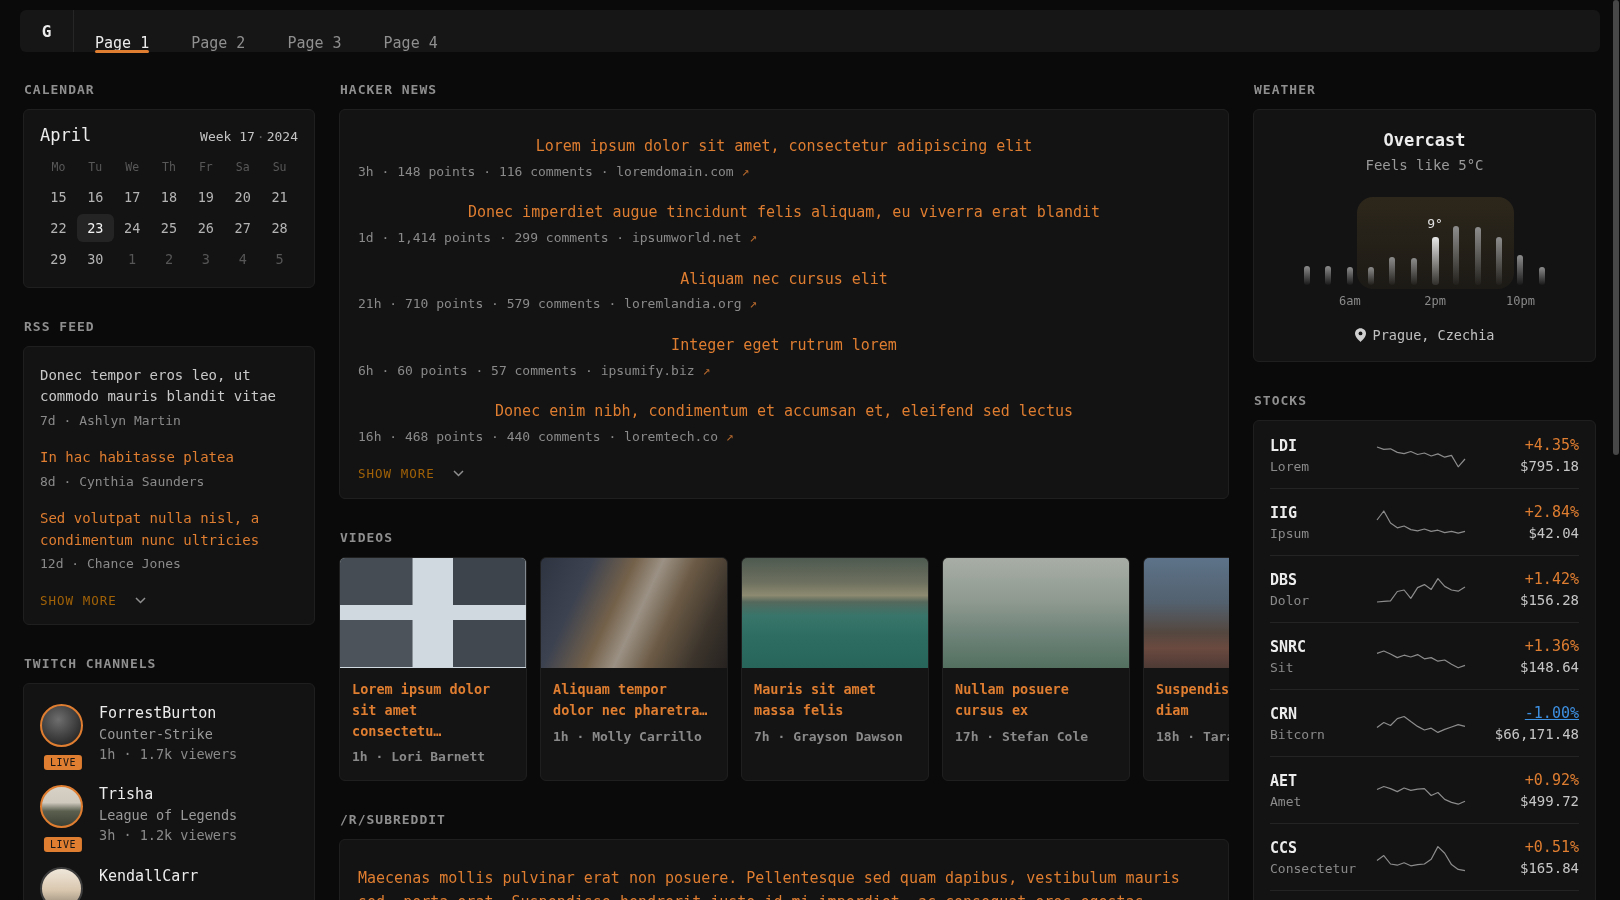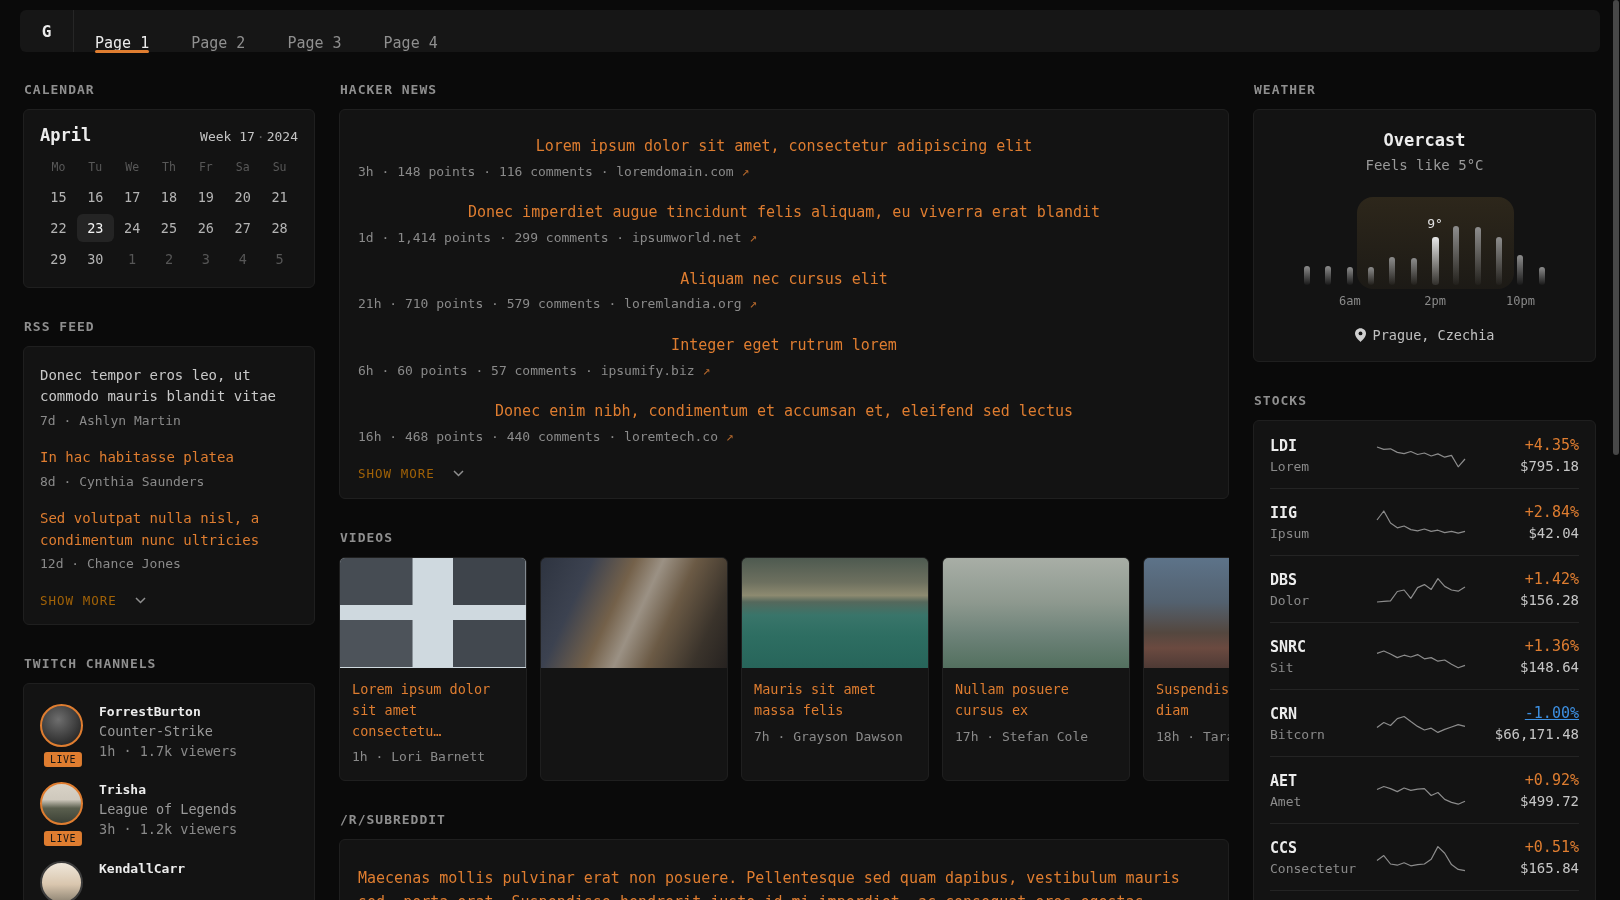--- a/index.html
+++ b/index.html
@@ -25,21 +25,21 @@
   .col-left{width:292px;flex:none;}
   .col-mid{width:890px;flex:none;}
   .col-right{width:343px;flex:none;}
   .section{margin-bottom:31px;}
   .section-title{color:#8f8f8f;font-size:13px;letter-spacing:1px;margin:0 0 12px 1px;}
   .card{background:var(--card);border:1px solid var(--border);border-radius:6px;}
 
   
   .cal{padding:15px 16px 14px;}
   .cal-head{display:flex;justify-content:space-between;align-items:baseline;}
-  .cal-month{color:var(--txt);font-size:17px;font-weight:bold;}
+  .cal-month{color:var(--txt);font-size:17px;font-weight:normal;}
   .cal-week{color:#c3c3c3;font-size:13px;}
   .cal-week .dot{color:#5f5f5f;padding:0 2px;}
   .cal-daynames,.cal-grid{display:grid;grid-template-columns:repeat(7,1fr);}
   .cal-daynames{margin-top:15px;}
   .dayname{color:var(--dim);font-size:11.5px;text-align:center;}
   .cal-grid{margin-top:9px;row-gap:3px;}
   .day{color:var(--txt2);font-size:13.5px;text-align:center;padding:6px 0;}
   .day.dim{color:#565656;}
   .day.today{background:#242424;border-radius:6px;color:#f2f2f2;}
 
@@ -55,36 +55,36 @@
   
   .twitch{padding:20px 16px;display:flex;flex-direction:column;gap:21px;}
   .channel{display:flex;gap:13px;cursor:pointer;}
   .avatar-wrap{position:relative;width:46px;flex:none;}
   .avatar{width:43px;height:43px;border-radius:50%;border:2px solid var(--accent);}
   .avatar.offline{border-color:#3c3c3c;}
   .avatar.forrest{background:radial-gradient(circle at 42% 35%,#6e6e6e,#2b2b2b 75%);}
   .avatar.trisha{background:linear-gradient(180deg,#d8d2c6 0%,#cfc9bd 40%,#5a5f4e 62%,#3c4136 100%);}
   .avatar.kendall{background:linear-gradient(180deg,#efe7da 0%,#d9c6ae 55%,#8f8574 100%);}
   .live-badge{position:absolute;left:50%;bottom:-8px;transform:translateX(-50%);background:var(--accent);color:#161616;font-size:10px;font-weight:normal;padding:2px 6px;border-radius:5px;border:2px solid var(--card);letter-spacing:.5px;}
-  .chname{color:var(--txt);font-size:13px;font-weight:bold;}
+  .chname{color:var(--txt);font-size:15px;font-weight:normal;}
   .chgame{color:#9a9a9a;font-size:13.5px;margin-top:4px;}
   .chinfo .meta{margin-top:3px;font-size:13.5px;}
 
   
   .hn{padding:11px 18px 17px;}
   .hn-item{margin-top:14px;margin-bottom:20px;}
   .hn-item:last-of-type{margin-bottom:0;}
   .hn-title{color:var(--accent);font-size:15px;line-height:1.5;cursor:pointer;text-align:center;}
   .hn .meta,.sub .meta{margin-top:5px;}
   .ext{color:#b5682c;cursor:pointer;}
   .sub{padding:13px 18px 22px;}
   .sub-title{color:var(--accent);font-size:15px;line-height:1.55;margin-top:14px;cursor:pointer;}
 
   
-  .videos-row{display:flex;gap:13px;overflow:hidden;}
+  .videos-row{display:flex;gap:13px;overflow:hidden;font-weight:bold;}
   .video-card{width:188px;flex:none;background:#141414;border:1px solid var(--border);border-radius:6px;overflow:hidden;cursor:pointer;}
   .thumb{height:110px;}
   .thumb.towers{background-color:#cfd9df;background-image:linear-gradient(#464c53,#464c53),linear-gradient(#3e444b,#3e444b),linear-gradient(#4d535a,#4d535a),linear-gradient(#42484f,#42484f);background-size:39% 43%;background-repeat:no-repeat;background-position:0 0,100% 0,0 100%,100% 100%;}
   .thumb.camera{background:linear-gradient(115deg,#2e3440 0%,#3c4250 22%,#74614a 40%,#9b9184 52%,#6b5a45 66%,#3a332b 85%,#262220 100%);}
   .thumb.sea{background:linear-gradient(180deg,#4e5a50 0%,#6d705f 22%,#8d8a70 34%,#55685c 40%,#39756a 52%,#2e6e62 70%,#27655a 100%);}
   .thumb.canoe{background:linear-gradient(180deg,#a8aea6 0%,#8e998f 40%,#6d8278 70%,#53705f 100%);}
   .thumb.fog{background:linear-gradient(180deg,#5d7389 0%,#53616f 40%,#54473f 68%,#6b4a40 82%,#4e3a35 100%);}
   .vbody{padding:11px 12px 13px;}
   .vtitle{color:var(--accent);font-size:13.5px;line-height:1.55;min-height:42px;white-space:pre-line;}
   .vbody .meta{margin-top:7px;}
@@ -292,20 +292,24 @@
       <div class="videos-row" id="videos-row">
           <div class="video-card">
      <div class="thumb towers"></div>
      <div class="vbody">
        <div class="vtitle">Lorem ipsum dolor sit amet consectetu…</div>
        <div class="meta">1h · Lori Barnett</div>
      </div>
    </div>
           <div class="video-card">
      <div class="thumb camera"></div>
+     <div class="vbody">
+       <div class="vtitle">Aliquam tempor dolor nec pharetra…</div>
+       <div class="meta">1h · Molly Carrillo</div>
+     </div>
    </div>
           <div class="video-card">
      <div class="thumb sea"></div>
      <div class="vbody">
        <div class="vtitle">Mauris sit amet massa felis</div>
        <div class="meta">7h · Grayson Dawson</div>
      </div>
    </div>
           <div class="video-card">
      <div class="thumb canoe"></div>

